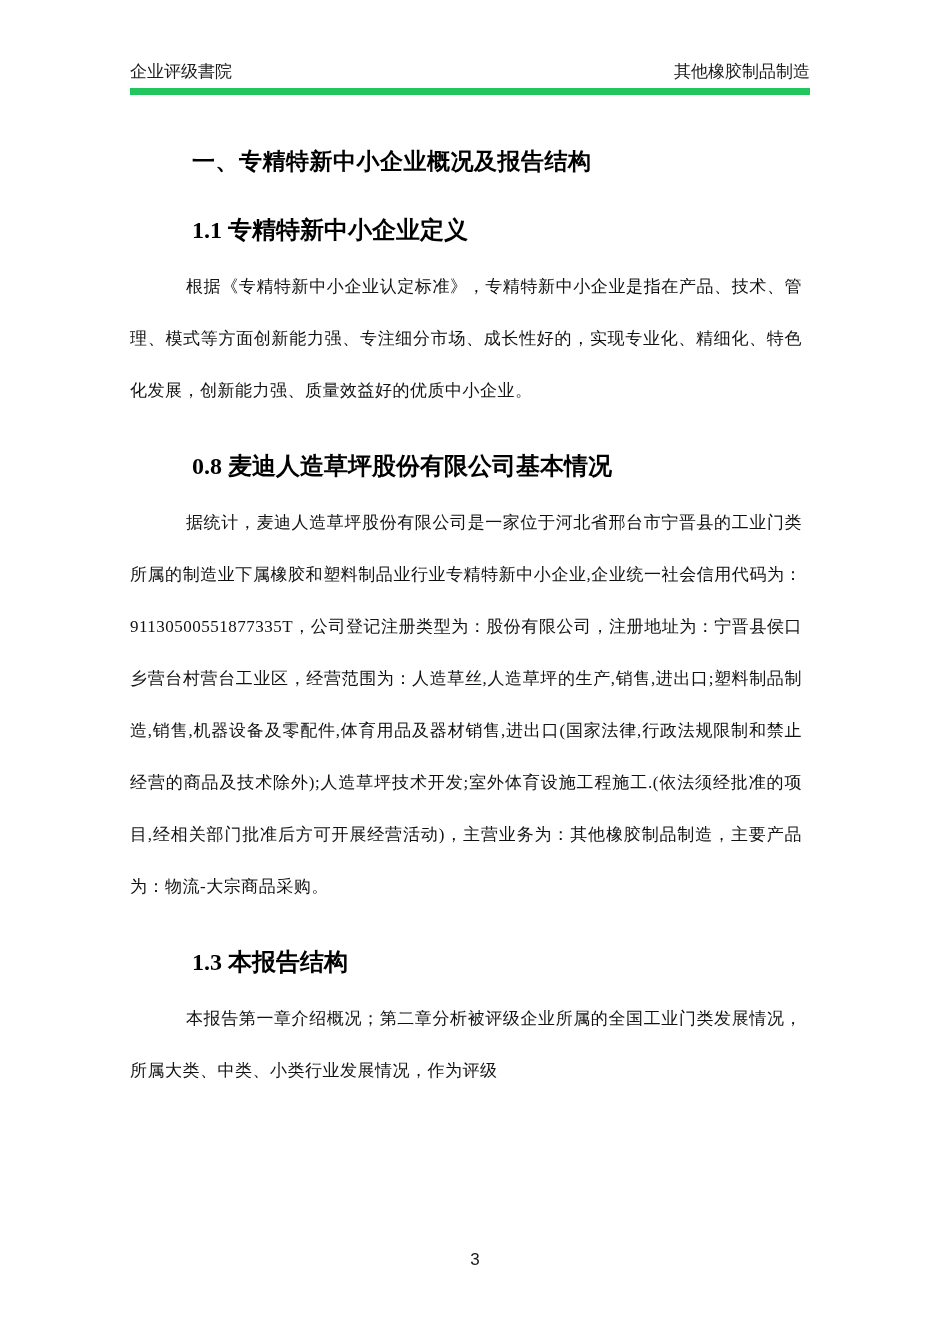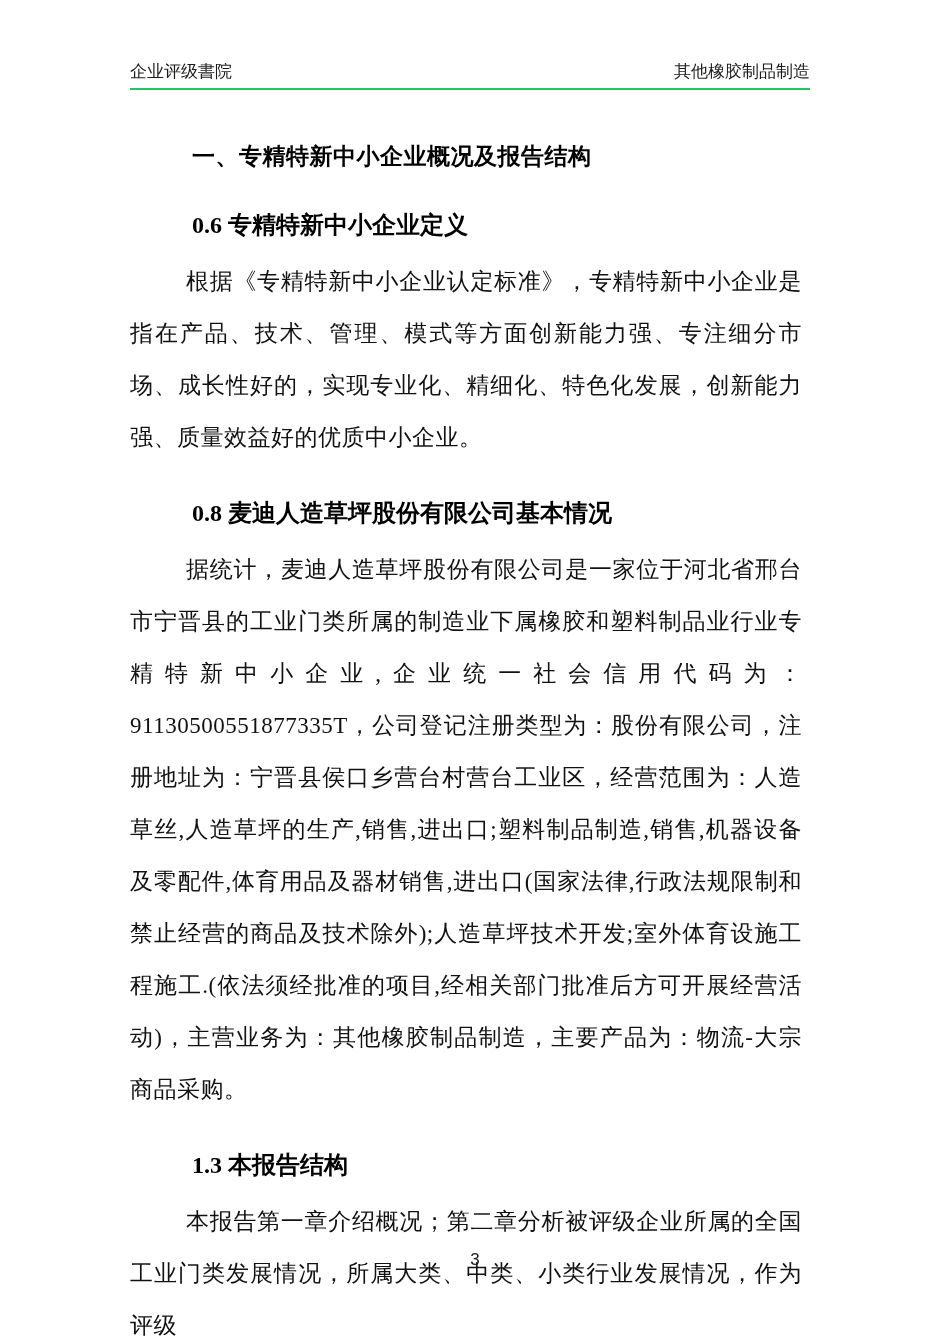--- a/index.html
+++ b/index.html
@@ -21,21 +21,21 @@
     height: 1344px;
     padding: 0 140px 0 130px;
     position: relative;
   }
   .doc-header {
     display: flex;
     justify-content: space-between;
     align-items: flex-end;
     padding-top: 60px;
     padding-bottom: 5px;
-    border-bottom: 2px solid #22c55e;
+    border-bottom: 7px solid #22c55e;
     font-family: "Liberation Sans", "DejaVu Sans", sans-serif;
     font-size: 17px;
     color: #1a1a1a;
   }
   .doc-title {
     margin-top: 48px;
     padding-left: 62px;
     font-size: 23px;
     font-weight: bold;
     letter-spacing: 0.5px;
@@ -45,21 +45,21 @@
   .section-heading {
     margin-top: 32px;
     padding-left: 62px;
     font-size: 24px;
     font-weight: bold;
     line-height: 34px;
     color: #000000;
   }
   .body-paragraph {
     margin: 14px 8px 0 0;
-    font-size: 23px;
+    font-size: 17px;
     line-height: 52px;
     letter-spacing: 0.5px;
     text-align: justify;
     text-indent: 56px;
     color: #111111;
   }
   .doc-footer {
     position: absolute;
     bottom: 74px;
     left: 0;
@@ -76,21 +76,21 @@
 <div class="page">
 
   <div class="doc-header">
     <span>企业评级書院</span>
     <span>其他橡胶制品制造</span>
   </div>
 
   <div class="doc-title">一、专精特新中小企业概况及报告结构</div>
 
   <div class="section">
-    <div class="section-heading">0.6 专精特新中小企业定义</div>
+    <div class="section-heading">1.1 专精特新中小企业定义</div>
     <p class="body-paragraph">根据《专精特新中小企业认定标准》，专精特新中小企业是指在产品、技术、管理、模式等方面创新能力强、专注细分市场、成长性好的，实现专业化、精细化、特色化发展，创新能力强、质量效益好的优质中小企业。</p>
   </div>
 
   <div class="section">
     <div class="section-heading">0.8 麦迪人造草坪股份有限公司基本情况</div>
     <p class="body-paragraph">据统计，麦迪人造草坪股份有限公司是一家位于河北省邢台市宁晋县的工业门类所属的制造业下属橡胶和塑料制品业行业专精特新中小企业,企业统一社会信用代码为：91130500551877335T，公司登记注册类型为：股份有限公司，注册地址为：宁晋县侯口乡营台村营台工业区，经营范围为：人造草丝,人造草坪的生产,销售,进出口;塑料制品制造,销售,机器设备及零配件,体育用品及器材销售,进出口(国家法律,行政法规限制和禁止经营的商品及技术除外);人造草坪技术开发;室外体育设施工程施工.(依法须经批准的项目,经相关部门批准后方可开展经营活动)，主营业务为：其他橡胶制品制造，主要产品为：物流-大宗商品采购。</p>
   </div>
 
   <div class="section">
     <div class="section-heading">1.3 本报告结构</div>

